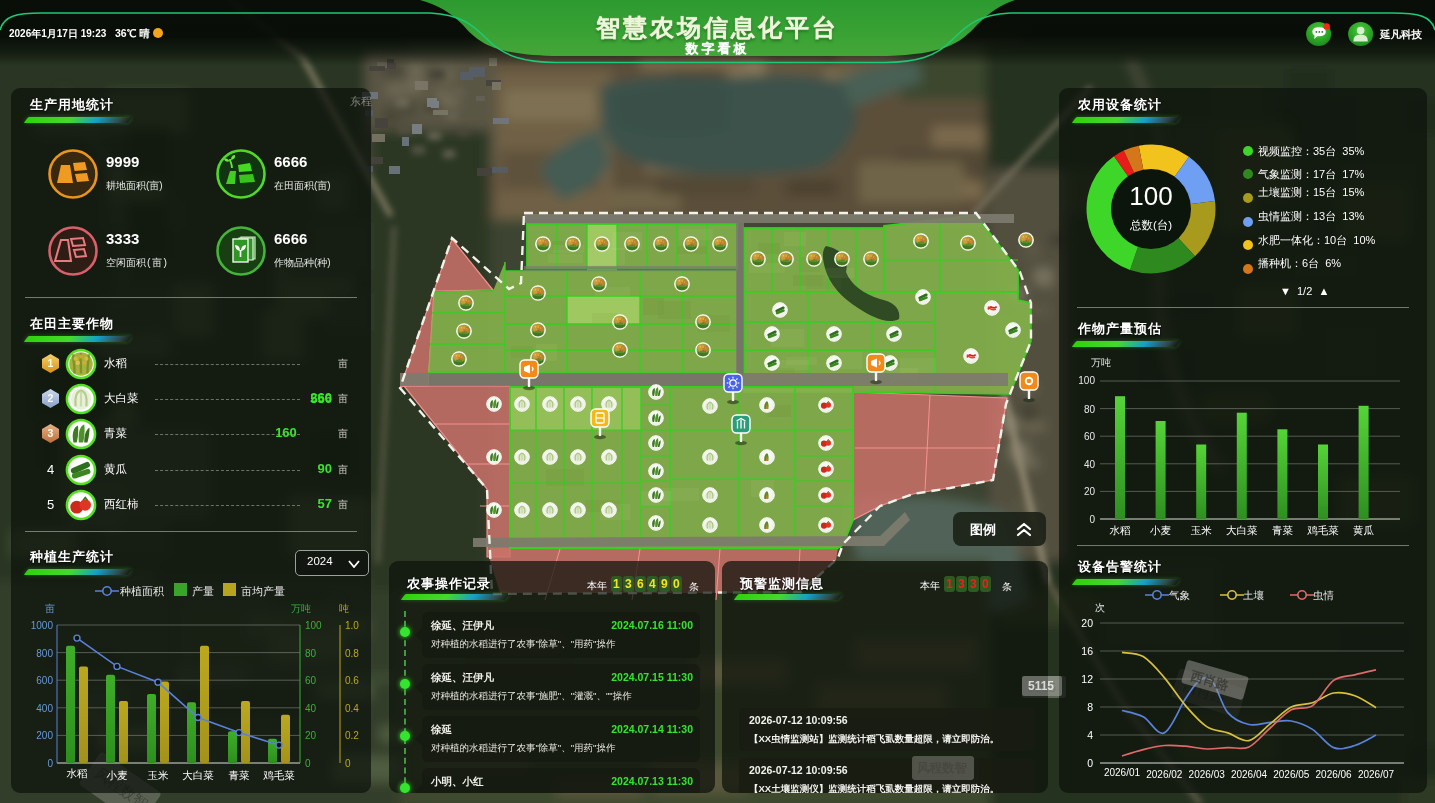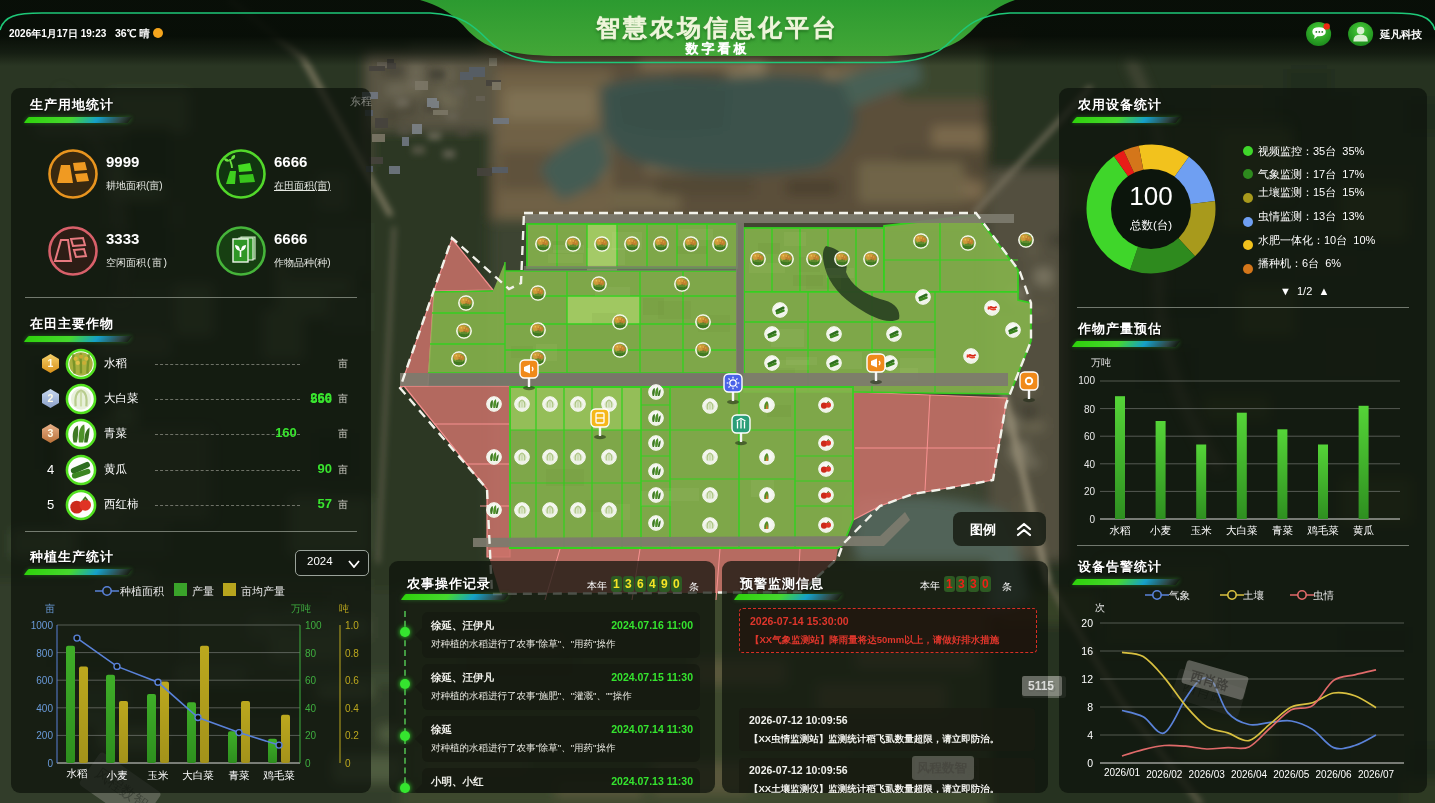--- a/index.html
+++ b/index.html
@@ -639,21 +639,21 @@
 
 <svg class="abs" style="left:215px;top:148px" width="52" height="52" viewBox="0 0 52 52">
  <circle cx="26" cy="26" r="23.5" fill="rgba(15,85,15,0.45)" stroke="#52d82a" stroke-width="2.6"></circle>
  <path d="M15,23 L21,23 L20,36 L11,36 Z" fill="#3fd01f"></path>
  <path d="M23,17 L35,15 L37,23 L24,24 Z" fill="#45db22"></path>
  <path d="M24,27 L38,26 L40,34 L25,35 Z" fill="#38c41c"></path>
  <path d="M17,20 C17,15 15,14 15,11" stroke="#6ae23f" stroke-width="1.8" fill="none"></path>
  <path d="M15,13 q-4,-4 -6,-2 q1,4 6,2 M16,12 q0,-5 4,-5 q1,4 -4,5" fill="#6ae23f"></path>
 </svg>
 <div class="wt" style="left:274px;top:153px;font-size:15px;font-weight:bold;">6666</div>
-<div class="wt" style="left:274px;top:179px;font-size:10px;color:#e5e8e2;text-decoration:underline;">在田面积(亩)</div>
+<div class="wt" style="left:274px;top:179px;font-size:10px;color:#e5e8e2;">在田面积(亩)</div>
 
 <svg class="abs" style="left:47px;top:225px" width="52" height="52" viewBox="0 0 52 52">
  <circle cx="26" cy="26" r="23.5" fill="rgba(95,35,30,0.35)" stroke="#d8606a" stroke-width="2.6"></circle>
  <path d="M14,15 L21,15 L24,36 L8,36 Z M24,14 L36,13 L38,20 L26,21 Z M27,25 L37,24 L39,31 L29,32 Z" fill="none" stroke="#e87a80" stroke-width="2"></path>
 </svg>
 <div class="wt" style="left:106px;top:230px;font-size:15px;font-weight:bold;">3333</div>
 <div class="wt" style="left:106px;top:256px;font-size:10px;color:#e5e8e2;font-family:Liberation Mono, monospace;">空闲面积(亩)</div>
 
 <svg class="abs" style="left:215px;top:225px" width="52" height="52" viewBox="0 0 52 52">
  <circle cx="26" cy="26" r="23.5" fill="rgba(25,95,20,0.55)" stroke="#46b43a" stroke-width="2.6"></circle>
@@ -1019,24 +1019,20 @@
 
   <div class="ptitle" style="left:18px;top:14px;">预警监测信息</div>
   <div class="tbar" style="left:14px;top:33px;"></div>
 
   <div class="wt" style="left:198px;top:18px;font-size:10px;">本年</div>
   <div class="abs" style="left:222px;top:13px;">
     <span class="digit red">1</span><span class="digit red">3</span><span class="digit red">3</span><span class="digit red">0</span>
   </div>
   <div class="wt" style="left:280px;top:19px;font-size:10px;">条</div>
 
-  <div class="alert" style="top:47px;border:1px dashed rgba(228,50,40,.95);background:rgba(36,18,12,.6);">
-    <div class="adate" style="color:#e0362c;">2026-07-14 15:30:00</div>
-    <div class="amsg" style="color:#e0362c;">【XX气象监测站】降雨量将达50mm以上，请做好排水措施</div>
-  </div>
 
 
   <div class="alert" style="top:147px;">
     <div class="adate" style="color:#f2f2ee;">2026-07-12 10:09:56</div>
     <div class="amsg" style="color:#f2f2ee;">【XX虫情监测站】监测统计稻飞虱数量超限，请立即防治。</div>
   </div>
 
   <div class="alert" style="top:197px;">
     <div class="adate" style="color:#f2f2ee;">2026-07-12 10:09:56</div>
     <div class="amsg" style="color:#f2f2ee;">【XX土壤监测仪】监测统计稻飞虱数量超限，请立即防治。</div>

